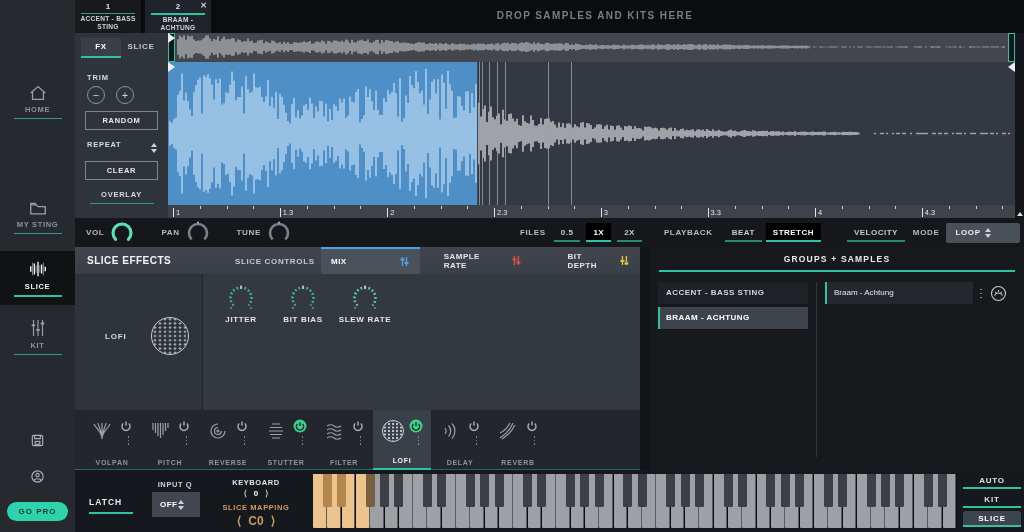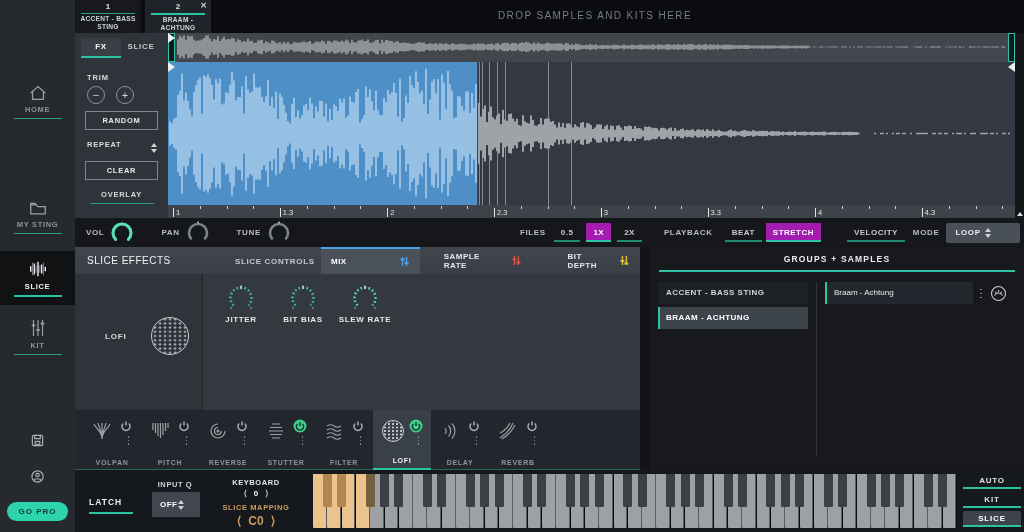--- a/index.html
+++ b/index.html
@@ -12,21 +12,21 @@
   .side-item svg{display:block;margin:0 auto 3px;}
   .side-item .ul{display:block;width:48px;height:1px;background:#2a9d85;margin:4px auto 0;}
   .side-item.active{background:#101214;color:#f2f4f6;padding-top:8px;height:54px;}
   .side-item.active .ul{background:#2cc3a4;height:2px;}
   .side-mini{position:absolute;left:0;width:75px;text-align:center;cursor:pointer;}
   .gopro{position:absolute;left:7px;bottom:11px;width:61px;height:19px;border-radius:10px;background:#2cd3ac;color:#143d31;
          font-size:8px;font-weight:bold;letter-spacing:.12em;text-align:center;line-height:19px;cursor:pointer;}
 
   
   .topbar{position:absolute;left:75px;top:0;width:949px;height:33px;background:#0a0c0f;}
-  .drop-hint{position:absolute;left:91px;right:0;top:10px;text-align:center;color:#787e85;font-size:10px;font-weight:normal;letter-spacing:.14em;}
+  .drop-hint{position:absolute;left:91px;right:0;top:10px;text-align:center;color:#787e85;font-size:10px;font-weight:bold;letter-spacing:.14em;}
   .stab{position:absolute;top:0;height:33px;width:66px;background:#17191d;cursor:pointer;padding-top:2px;}
   .stab.t2{left:70px;background:#202329;}
   .stab .num-row{position:relative;text-align:center;font-size:8px;font-weight:bold;color:#dfe2e5;}
   .stab .num-ul{display:block;width:54px;height:1px;background:#2a9d85;margin:2px auto 1px;}
   .stab.t2 .num-ul{height:2px;background:#2cc3a4;}
   .stab .tlabel{font-size:6.6px;font-weight:bold;color:#cfd3d7;text-align:center;line-height:1.25;letter-spacing:.04em;padding:0 4px;}
   .tab-close{position:absolute;right:4px;top:-1px;font-size:8px;color:#cfd3d7;cursor:pointer;}
 
   
   .tools{position:absolute;left:75px;top:33px;width:93px;height:185px;background:#2f333a;z-index:4;}
@@ -59,28 +59,28 @@
   .ruler-label{position:absolute;bottom:1px;font-size:7.5px;color:#e2e4e7;border-left:1px solid #e2e4e7;padding-left:2px;line-height:9px;}
   .ruler-tick{position:absolute;bottom:9px;width:1px;height:3px;background:#c9ccd0;}
   .ruler-expand{position:absolute;left:1015px;top:207px;width:9px;height:11px;cursor:pointer;}
   .ruler-expand i{display:block;margin:2px auto;width:0;height:0;border:3px solid transparent;border-bottom:4px solid #dfe2e5;}
 
   
   .transport{position:absolute;left:75px;top:218px;width:949px;height:29px;background:#15171b;display:flex;align-items:center;}
   .tlab{font-size:8px;font-weight:bold;color:#b7bcc2;letter-spacing:.08em;}
   .knob{display:inline-block;width:26px;height:26px;cursor:pointer;}
   .opt{font-size:8px;font-weight:bold;color:#c6cad0;letter-spacing:.06em;padding:5px 7px 3px;border-bottom:2px solid #238a75;cursor:pointer;}
-  .opt.sel{background:#a21caf;color:#fff;border-bottom-color:#2cc3a4;}
+  .opt.sel{background:#000000;color:#fff;border-bottom-color:#2cc3a4;}
   .loopbox{width:74px;height:20px;background:#4a5057;border-radius:2px;display:flex;align-items:center;padding:0 5px 0 9px;cursor:pointer;}
   .loopbox span{flex:1;font-size:8px;font-weight:bold;color:#eceef0;letter-spacing:.08em;}
 
   
   .sfx{position:absolute;left:75px;top:247px;width:565px;height:163px;background:#34383f;}
   .sfx-head{position:relative;height:27px;background:linear-gradient(#41464e,#3a3f47);}
-  .sfx-title{position:absolute;left:12px;top:8px;font-size:10px;font-weight:normal;color:#f2f3f5;letter-spacing:.05em;}
+  .sfx-title{position:absolute;left:12px;top:8px;font-size:10px;font-weight:bold;color:#f2f3f5;letter-spacing:.05em;}
   .sfx-ctrl{position:absolute;left:160px;top:10px;font-size:8px;font-weight:bold;color:#c3c7cd;letter-spacing:.08em;}
   .sfx-tabs{position:absolute;left:246px;top:0;display:flex;height:27px;}
   .sfx-tab{display:flex;align-items:center;gap:6px;padding:0 10px;font-size:8px;font-weight:bold;color:#e4e6e9;letter-spacing:.06em;cursor:pointer;}
   .sfx-tab.active{background:#4a5159;border-top:2px solid #4aa3e8;color:#fff;width:100px;justify-content:space-between;}
   .sfx-body{position:relative;height:136px;}
   .lofi-block{position:absolute;left:0;top:0;width:128px;height:136px;background:#2f343b;border-right:1px solid #212429;}
   .lofi-name{position:absolute;left:30px;top:58px;font-size:8px;font-weight:bold;color:#d8dbdf;letter-spacing:.1em;}
   .dot-circle{border-radius:50%;border:1.5px solid #c9ccd1;
       background-image:radial-gradient(circle,#c9ccd1 0.9px,transparent 1.15px);background-size:5px 4.2px;background-position:center;}
   .lofi-big{position:absolute;left:76px;top:43px;width:38px;height:38px;cursor:pointer;}

